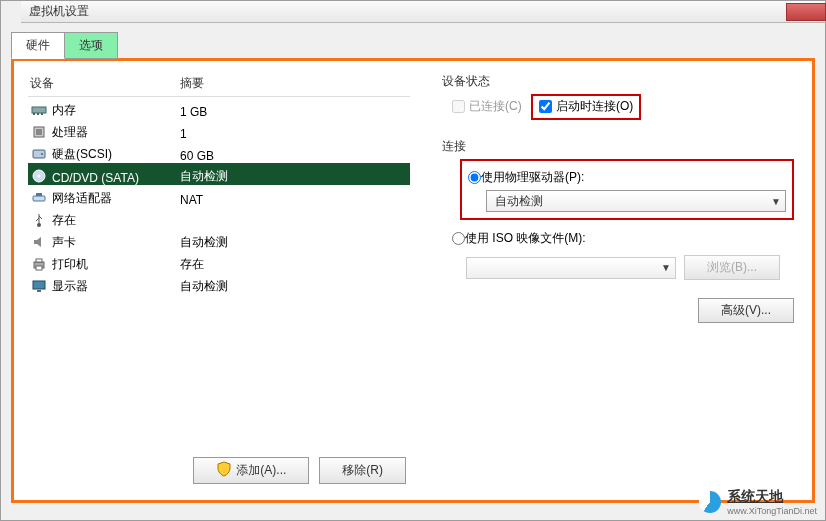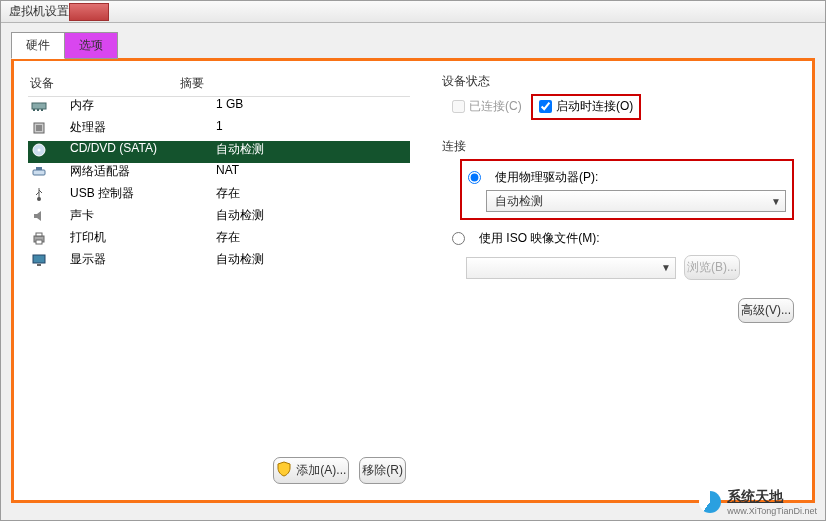--- a/index.html
+++ b/index.html
@@ -1,44 +1,44 @@
 <!DOCTYPE html>
 <html><head>
 <meta charset="utf-8">
 <style>
 * { box-sizing: border-box; font-family: "Microsoft YaHei", Tahoma, Arial, sans-serif; font-size: 12px; }
 body { margin: 0; padding: 0; background: #fff; width: 826px; height: 521px; position: relative; }
 .window { width: 826px; height: 521px; background: #f0f0f0; border: 1px solid #9c9c9c; position: relative; }
-.titlebar { height: 22px; display: flex; align-items: center; justify-content: flex-start; background: linear-gradient(#fafafa, #e8e8e8); border-bottom: 1px solid #b5b5b5; }
+.titlebar { height: 22px; display: flex; align-items: center; justify-content: space-between; background: linear-gradient(#fafafa, #e8e8e8); border-bottom: 1px solid #b5b5b5; margin-left: 20px; }
 .title-text { padding-left: 8px; color: #333; }
 .close-btn { width: 40px; height: 18px; background: linear-gradient(#e07070, #c04040); border: 1px solid #a03030; margin-right: -1px; }
 .tabs { margin: 8px 0 0 10px; display: flex; }
-.tab { padding: 4px 14px; border: 1px solid #999; background: #d946ef; margin-right: -1px; position: relative; top: 1px; color: #333; }
+.tab { padding: 4px 14px; border: 1px solid #999; background: #86efac; margin-right: -1px; position: relative; top: 1px; color: #333; }
 .tab.active { background: #fff; border-bottom: 1px solid #fff; z-index: 2; }
 .tabpane { margin: 0 10px 10px 10px; border: 3px solid #f97316; background: #fff; height: 445px; display: flex; padding: 0; }
 .left { width: 430px; padding: 12px 14px 12px 14px; display: flex; flex-direction: column; }
 .right { flex: 1; padding: 12px 18px; }
 .device-head { display: flex; padding: 2px 0 4px 2px; border-bottom: 1px solid #ddd; color: #333; }
 .col-dev { width: 150px; }
 .col-sum { flex: 1; }
 .device-list { flex: 1; }
-.device-row { display: flex; align-items: flex-start; height: 22px; padding-left: 2px; gap: 18px; }
+.device-row { display: flex; align-items: flex-end; height: 22px; padding-left: 2px; }
 .device-row.selected { background: #14532d; color: #fff; }
 .device-row .icon { width: 18px; height: 18px; margin-right: 4px; display: flex; align-items: center; justify-content: center; }
 .device-row .name { width: 128px; }
 .device-row .summ { flex: 1; }
 .btnrow { display: flex; justify-content: flex-end; gap: 10px; padding: 8px 4px 4px 0; }
-.btn { padding: 3px 2px; background: linear-gradient(#fdfdfd, #e5e5e5); border: 1px solid #999; border-radius: 7px; color: #333; cursor: pointer; display: inline-flex; align-items: center; gap: 4px; }
+.btn { padding: 3px 22px; background: linear-gradient(#fdfdfd, #e5e5e5); border: 1px solid #999; border-radius: 0; color: #333; cursor: pointer; display: inline-flex; align-items: center; gap: 4px; }
 .btn.disabled { color: #aaa; border-color: #ccc; cursor: default; }
 .grp-label { color: #333; margin-bottom: 4px; }
 .grp { margin-bottom: 18px; }
 .redbox { border: 2px solid #c00; display: inline-block; padding: 2px 6px; }
 .chk { display: inline-flex; align-items: center; gap: 4px; }
 .chk input { margin: 0; }
-.radio-row { display: flex; align-items: center; gap: 14px; margin: 4px 0; }
+.radio-row { display: flex; align-items: center; gap: 0; margin: 4px 0; }
 .radio-row input { margin: 0; }
 .combo { width: 300px; height: 22px; border: 1px solid #999; background: linear-gradient(#fff,#efefef); display: flex; align-items: center; justify-content: space-between; padding: 0 4px 0 8px; margin: 4px 0 0 24px; color: #333; }
 .combo .arrow { font-size: 10px; color: #444; }
 .combo.disabled { color: #999; border-color: #ccc; }
 .redbox-combo { border: 2px solid #c00; display: inline-block; padding: 4px 6px 6px 0; margin-left: 18px; }
 .right .connect-sec { margin-top: 8px; }
 .watermark { position: absolute; right: 8px; bottom: 4px; display: flex; align-items: center; gap: 6px; }
 .wm-icon { width: 22px; height: 22px; border-radius: 50%; background: conic-gradient(#2aa0e0 0 60%, #fff 60% 100%); }
 .wm-text .big { font-weight: bold; font-size: 14px; color: #333; text-decoration: underline; }
 .wm-text .small { font-size: 9px; color: #777; }
@@ -84,20 +84,30 @@
         <div class="device-row">
           <span class="icon">
               <svg viewBox="0 0 16 16">
                 <rect x="3" y="3" width="10" height="10" fill="#ccc" stroke="#666"></rect>
                 <rect x="5" y="5" width="6" height="6" fill="#888"></rect>
               </svg>
             </span>
           <span class="name">处理器</span>
           <span class="summ">1</span>
         </div>
+        <div class="device-row">
+          <span class="icon">
+              <svg viewBox="0 0 16 16">
+                <rect x="2" y="4" width="12" height="8" rx="1" fill="#bcd" stroke="#468"></rect>
+                <circle cx="11" cy="8" r="1" fill="#468"></circle>
+              </svg>
+            </span>
+          <span class="name">硬盘(SCSI)</span>
+          <span class="summ">60 GB</span>
+        </div>
         <div class="device-row selected">
           <span class="icon">
               <svg viewBox="0 0 16 16">
                 <circle cx="8" cy="8" r="6" fill="#cde" stroke="#fff"></circle>
                 <circle cx="8" cy="8" r="1.5" fill="#fff"></circle>
               </svg>
             </span>
           <span class="name">CD/DVD (SATA)</span>
           <span class="summ">自动检测</span>
         </div>
@@ -111,21 +121,20 @@
           <span class="name">网络适配器</span>
           <span class="summ">NAT</span>
         </div>
         <div class="device-row">
           <span class="icon">
               <svg viewBox="0 0 16 16">
                 <path d="M8 2v10M8 4l3 3M8 6l-3 3" stroke="#555" fill="none"></path>
                 <circle cx="8" cy="13" r="2" fill="#555"></circle>
               </svg>
             </span>
-          <span class="name">USB 控制器</span>
           <span class="summ">存在</span>
         </div>
         <div class="device-row">
           <span class="icon">
               <svg viewBox="0 0 16 16">
                 <path d="M3 6v4h3l4 3V3L6 6z" fill="#888"></path>
               </svg>
             </span>
           <span class="name">声卡</span>
           <span class="summ">自动检测</span>

